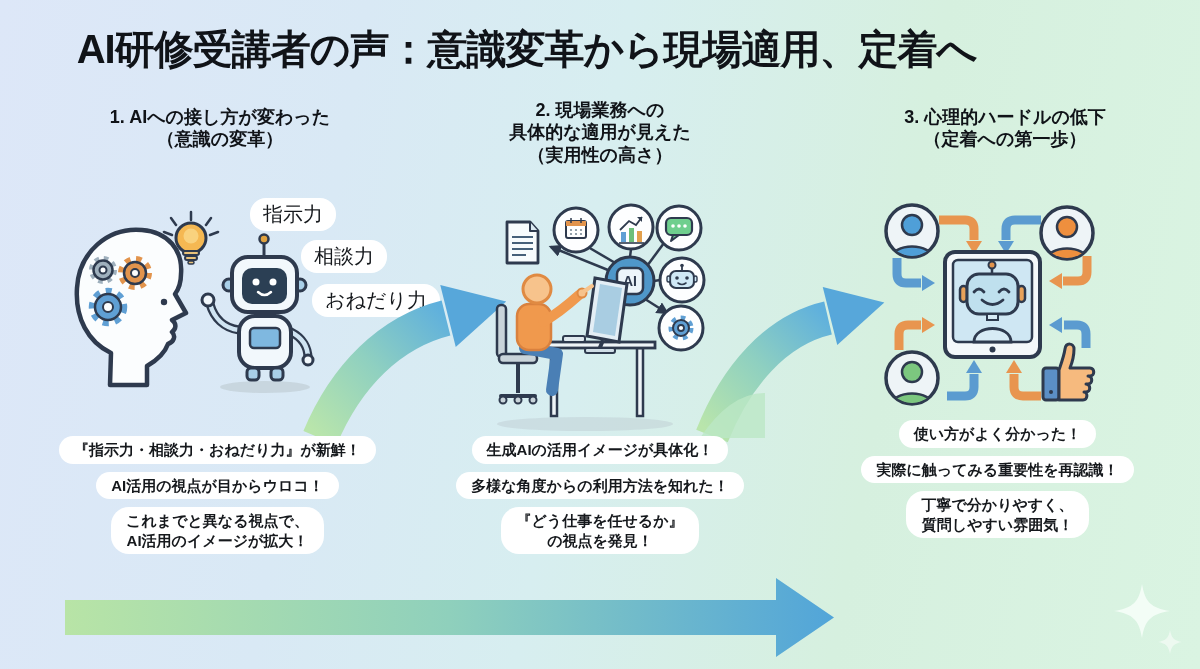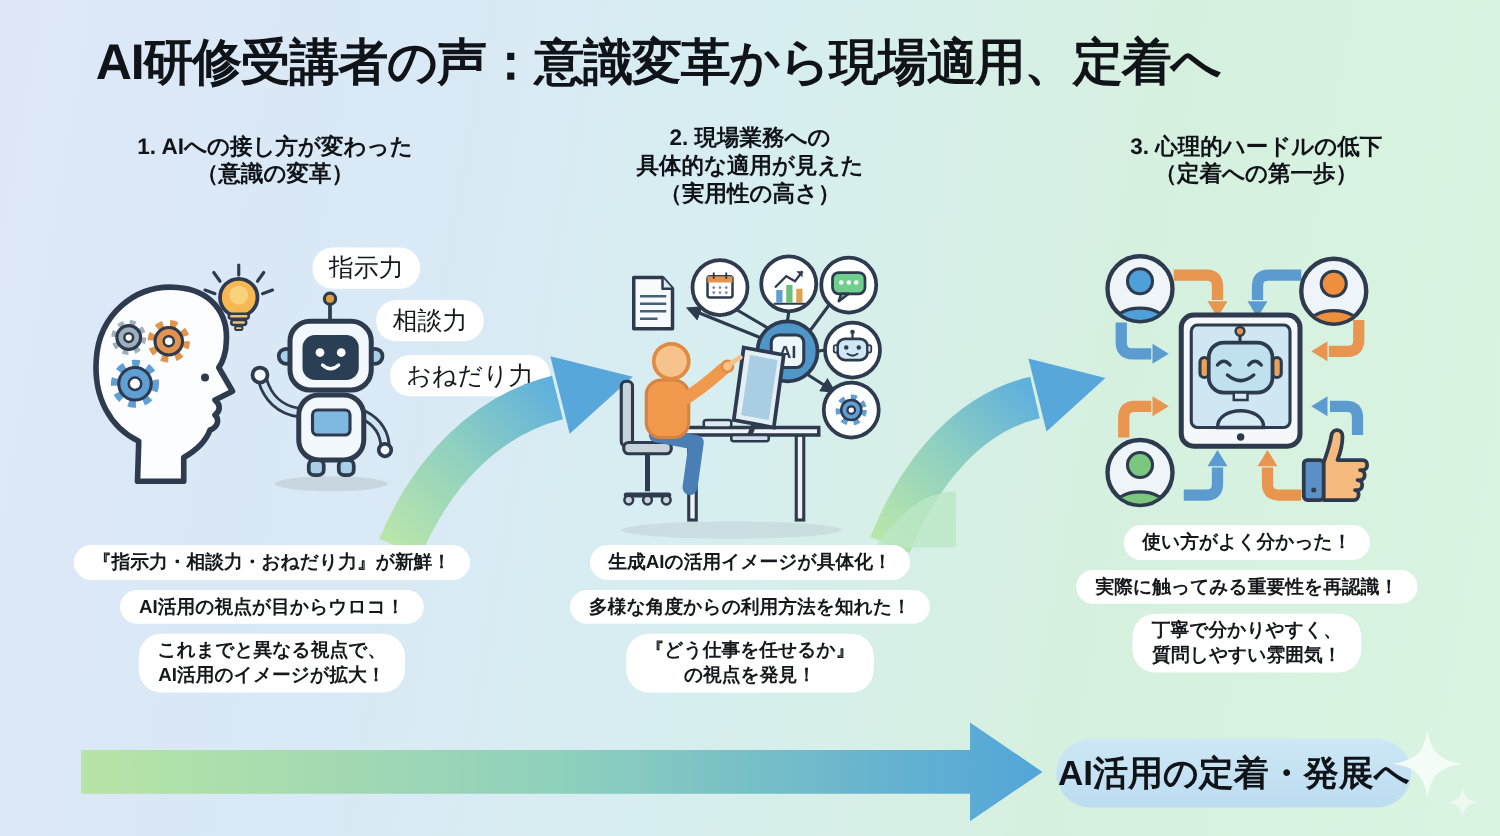--- a/index.html
+++ b/index.html
@@ -389,22 +389,19 @@
     <defs>
       <linearGradient id="gB" gradientUnits="userSpaceOnUse" x1="7" y1="43" x2="776" y2="43">
         <stop offset="0" stop-color="#b8e4a6"></stop>
           <stop offset="0.5" stop-color="#8fd0bc"></stop>
           <stop offset="1" stop-color="#52a5d9"></stop>
       </linearGradient>
     </defs>
     <polygon points="7,26 718,26 718,4 776,43.5 718,83 718,61 7,61" fill="url(#gB)"></polygon>
   </svg>
 
-  <div class="goal-pill">
-    <span>AI活用の定着・発展へ</span>
-  </div>
 
   <svg class="illus" style="left:1108px;top:580px" width="82" height="80" viewBox="0 0 82 80">
     <path d="M 34,4 C 37,22 43,28 62,31 C 43,34 37,40 34,58 C 31,40 25,34 6,31 C 25,28 31,22 34,4 Z" fill="#f3fdf6"></path>
     <path d="M 62,50 C 63.5,58 66,60.5 74,62 C 66,63.5 63.5,66 62,74 C 60.5,66 58,63.5 50,62 C 58,60.5 60.5,58 62,50 Z" fill="#eefaf2" opacity="0.9"></path>
   </svg>
 
 </div>
 
 </body></html>

